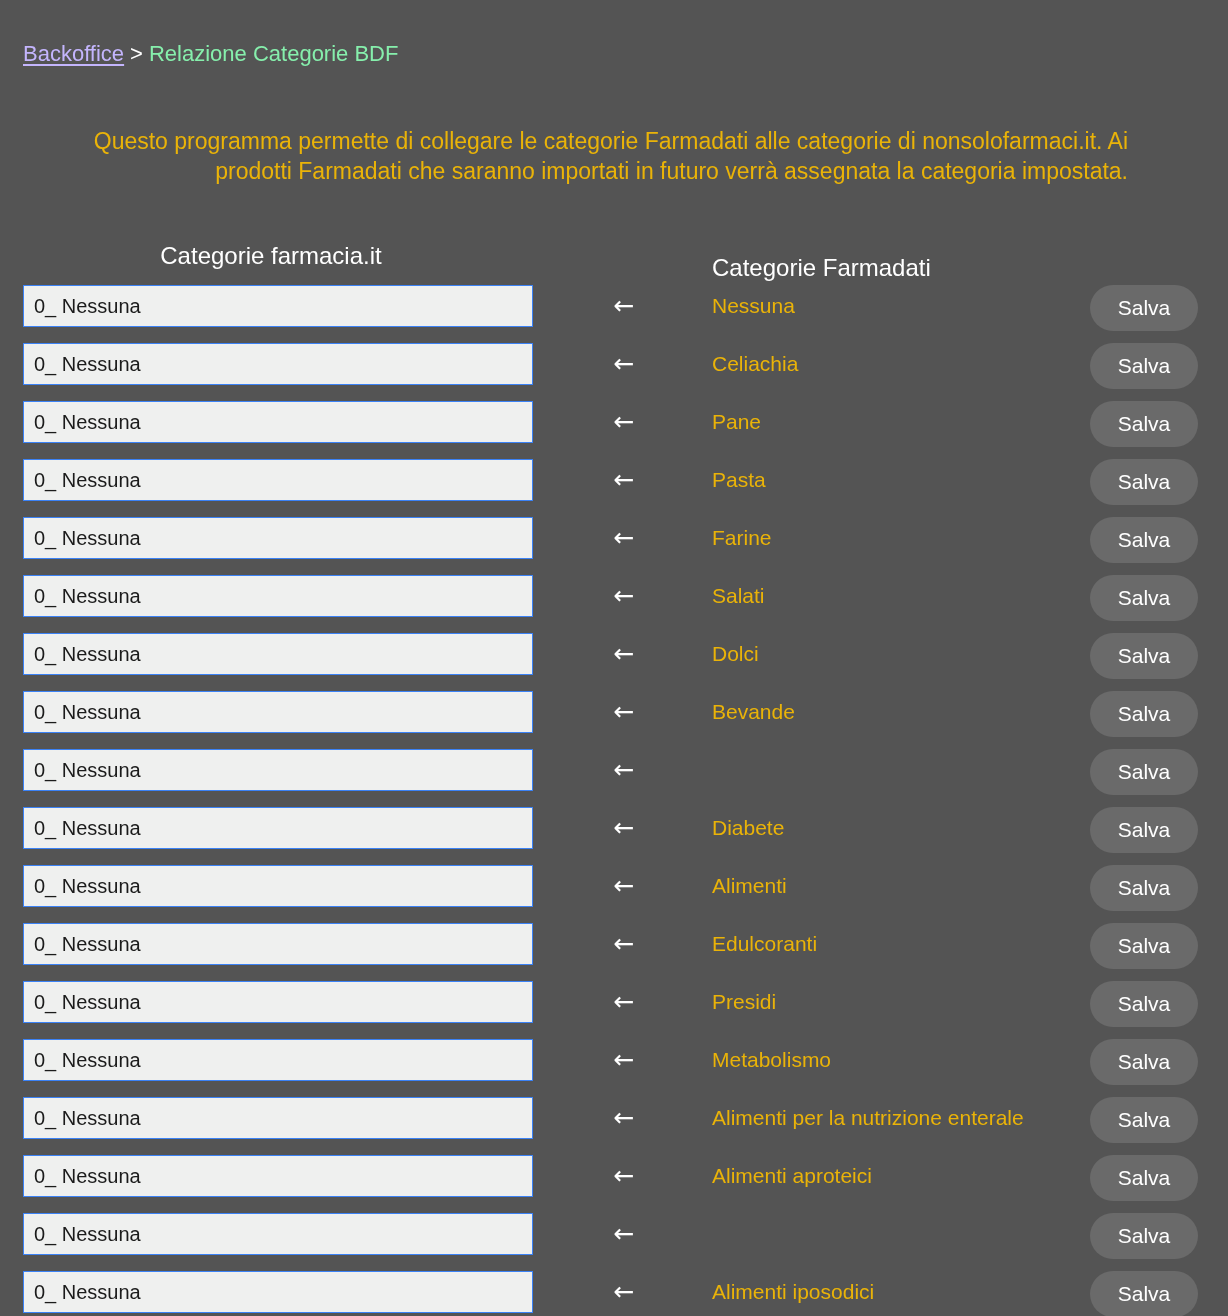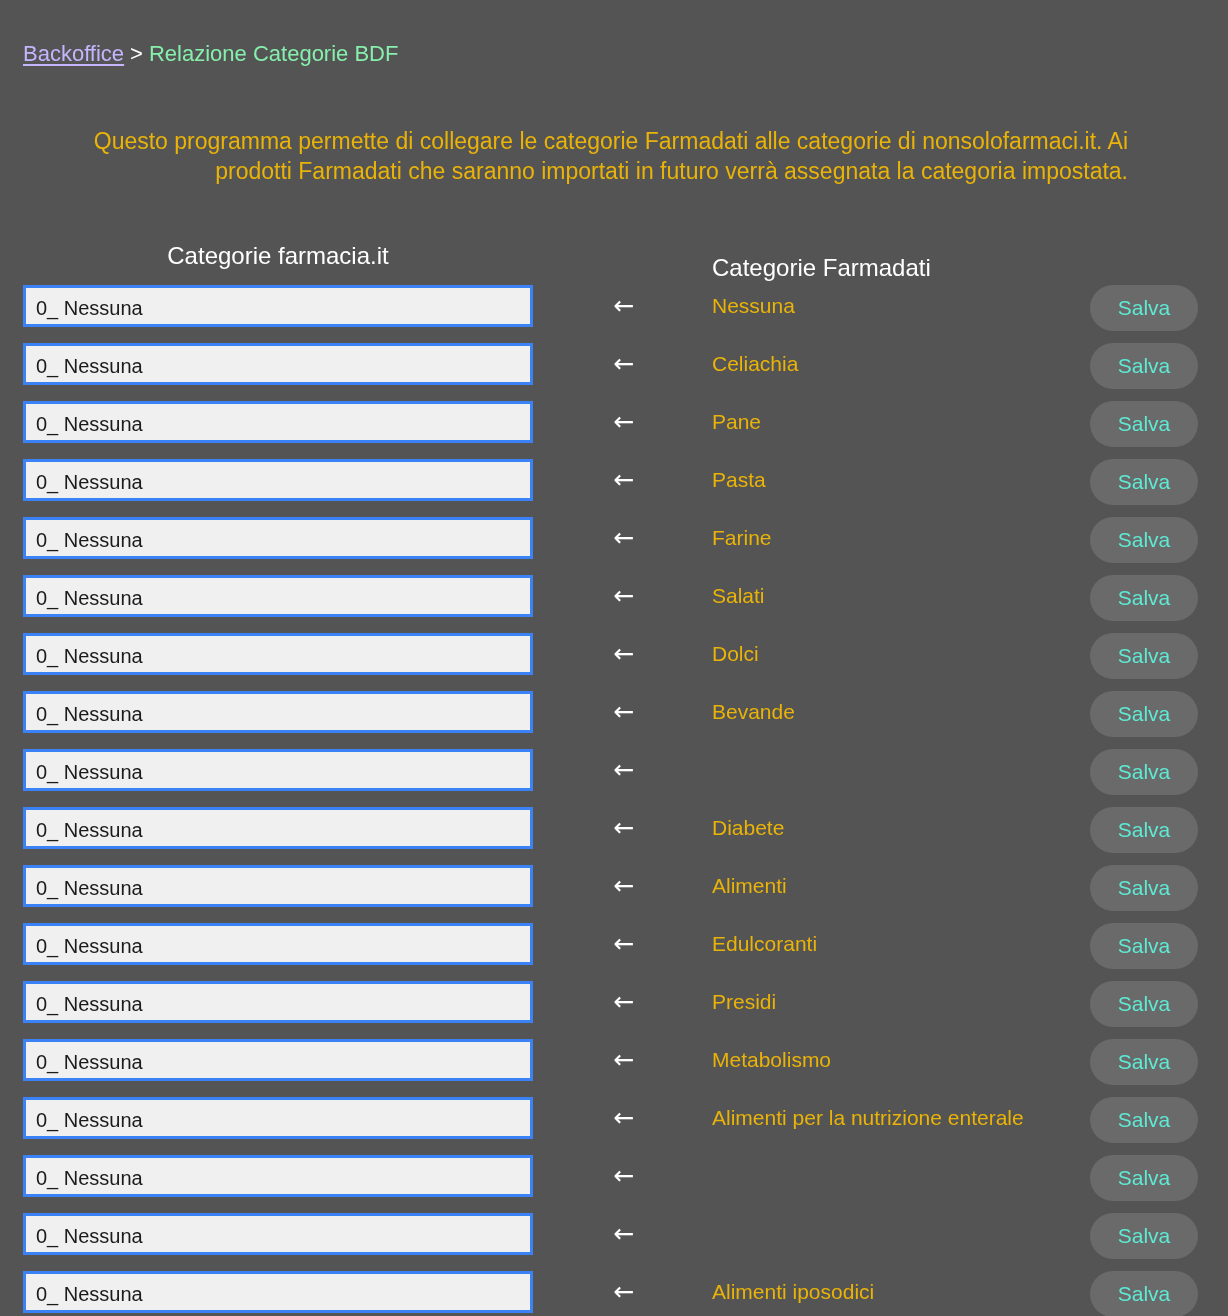--- a/index.html
+++ b/index.html
@@ -58,21 +58,21 @@
 
   
   .col-head {
     position: absolute;
     top: 242px;
     font-size: 24px;
     color: #ffffff;
     white-space: nowrap;
   }
   .col-head-left {
-    left: 23px;
+    left: 16px;
     width: 510px;
     text-align: center;
   }
   .col-head-right {
     left: 712px;
     text-align: left;
     margin-top: 12px;
   }
 
   
@@ -90,21 +90,21 @@
 
   
   .cat-select {
     position: absolute;
     left: 23px;
     top: 0;
     width: 510px;
     height: 42px;
     box-sizing: border-box;
     background: #eff0ef;
-    border: 3px solid #3b82f6;
+    border: 1px solid #3b82f6;
     border-radius: 0;
     color: #1b1b1b;
     font-family: "Liberation Sans", sans-serif;
     font-size: 20px;
     line-height: 40px;
     padding: 0 10px;
     white-space: nowrap;
     overflow: hidden;
     cursor: pointer;
     -webkit-appearance: none;
@@ -142,21 +142,21 @@
   .salva-btn {
     position: absolute;
     left: 1090px;
     top: 0;
     width: 108px;
     height: 46px;
     box-sizing: border-box;
     background: #6a6a6a;
     border: none;
     border-radius: 24px;
-    color: #5eead4;
+    color: #ffffff;
     font-family: "Liberation Sans", sans-serif;
     font-size: 21px;
     line-height: 46px;
     text-align: center;
     padding: 0;
     cursor: pointer;
     outline: none;
   }
 </style>
 </head>
@@ -291,20 +291,21 @@
         </select>
         <div class="row-arrow">←</div>
         <div class="row-label">Alimenti per la nutrizione enterale</div>
         <button class="salva-btn">Salva</button>
       </div>
       <div class="row">
         <select class="cat-select">
           <option>0_ Nessuna</option>
         </select>
         <div class="row-arrow">←</div>
+        <div class="row-label">Alimenti aproteici</div>
         <button class="salva-btn">Salva</button>
       </div>
       <div class="row">
         <select class="cat-select">
           <option>0_ Nessuna</option>
         </select>
         <div class="row-arrow">←</div>
         <button class="salva-btn">Salva</button>
       </div>
       <div class="row">

